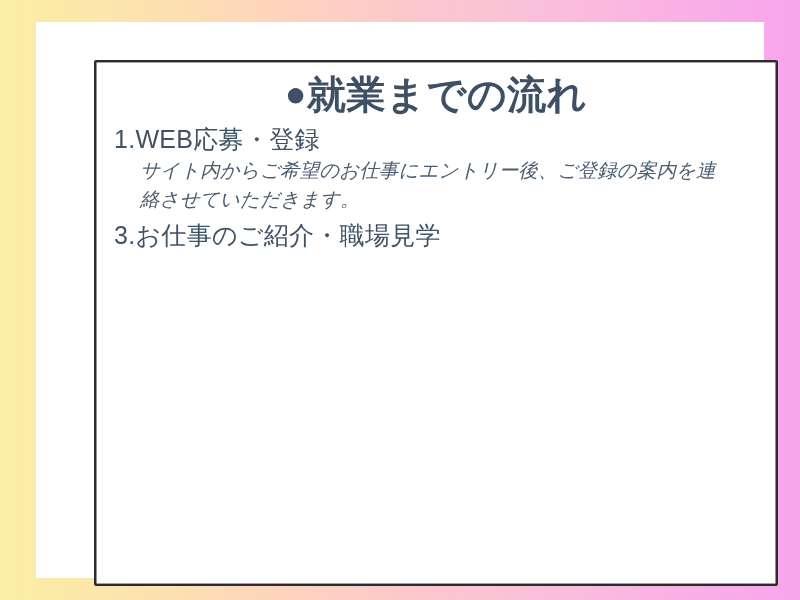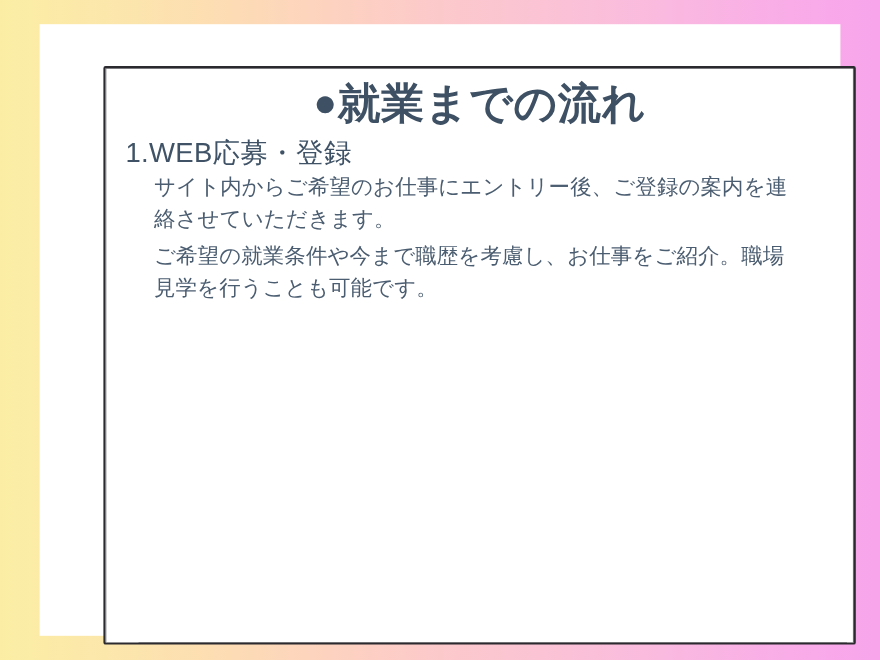--- a/index.html
+++ b/index.html
@@ -118,21 +118,21 @@
   }
   .step-body {
     margin: 0;
     padding-left: 26px;
     color: #4b5d70;
     font-size: 19.5px;
     font-weight: 400;
     line-height: 1.46;
     letter-spacing: 0.1px;
   }
-  .step-body span { display: block; }
+  .step-body span { display: block; font-style: italic; }
 </style>
 </head>
 <body>
 
 <div class="poster">
   <div class="white-mat">
     <div class="sketch-box">
       <div class="content">
 
         <h1 class="title">
@@ -144,24 +144,21 @@
           <div class="step">
             <div class="step-heading">1.WEB応募・登録</div>
             <div class="step-body">
               <span>サイト内からご希望のお仕事にエントリー後、ご登録の案内を連</span>
               <span>絡させていただきます。</span>
             </div>
           </div>
 
 
           <div class="step">
-            <div class="step-body">
-              <span>ご希望の就業条件や今まで職歴を考慮し、お仕事をご紹介。職場</span>
-              <span>見学を行うことも可能です。</span>
-            </div>
+            <div class="step-heading">3.お仕事のご紹介・職場見学</div>
           </div>
 
           <div class="step">
           </div>
 
         </div>
       </div>
     </div>
   </div>
 </div>

